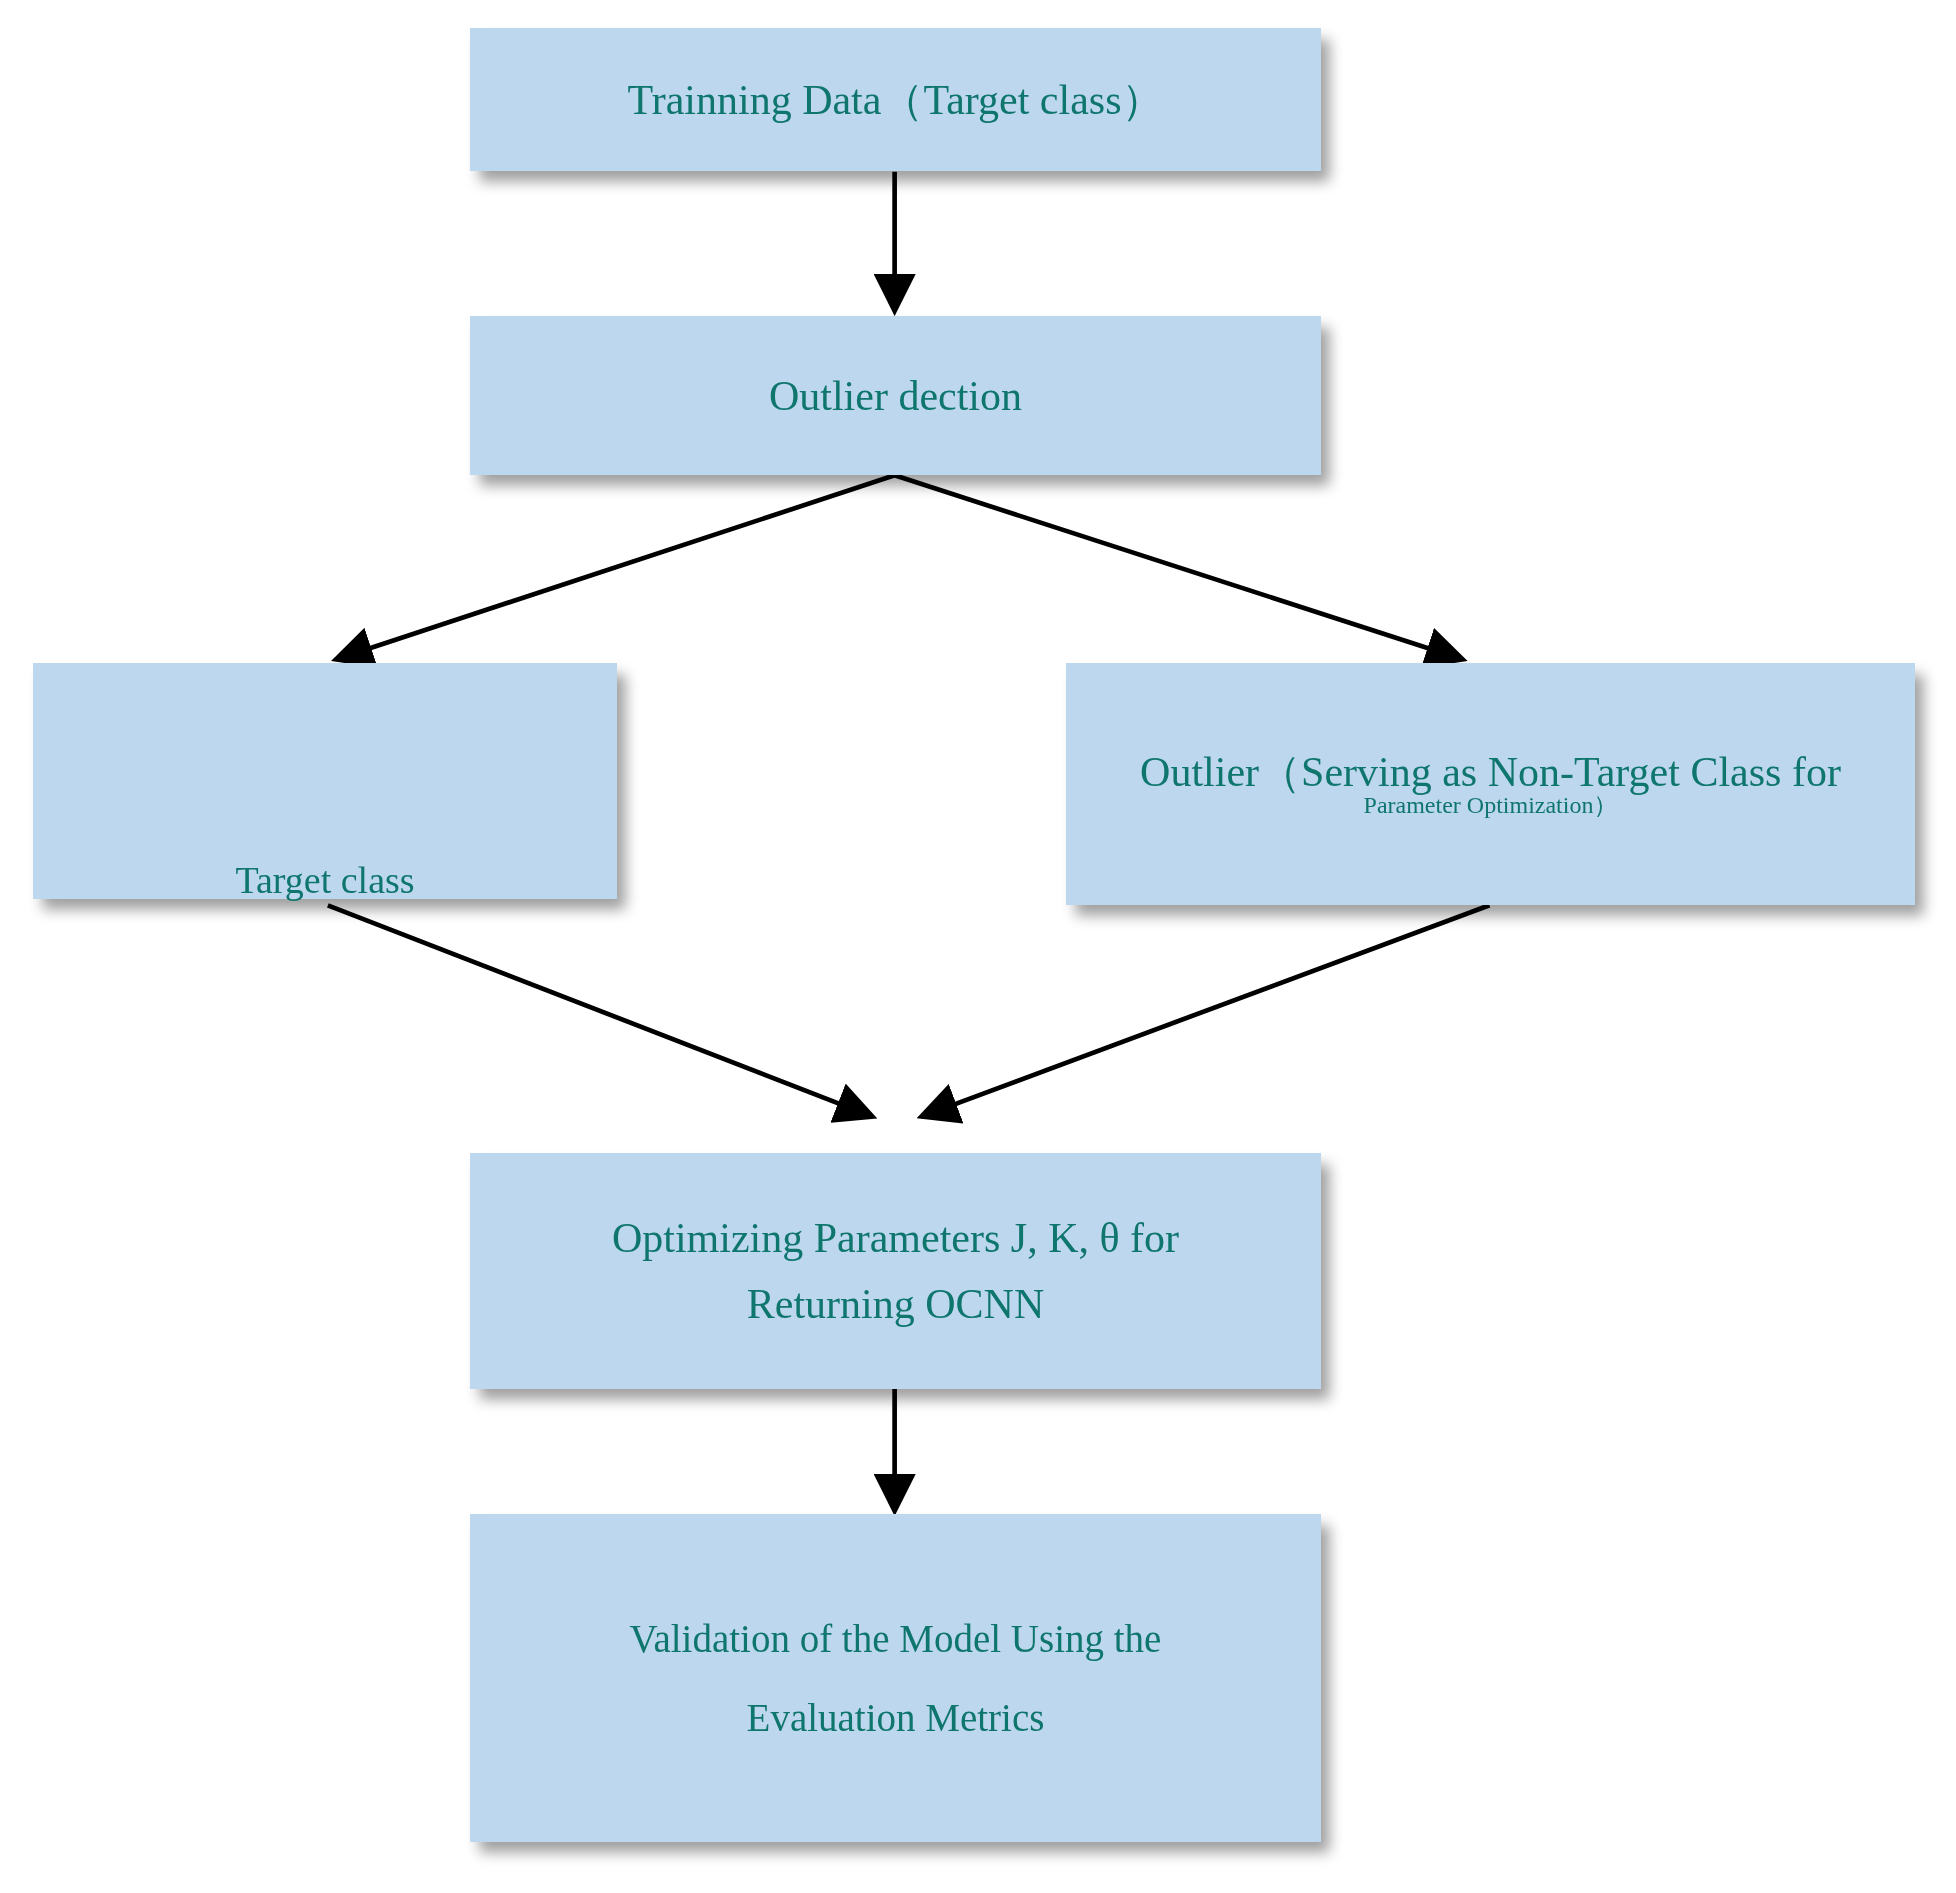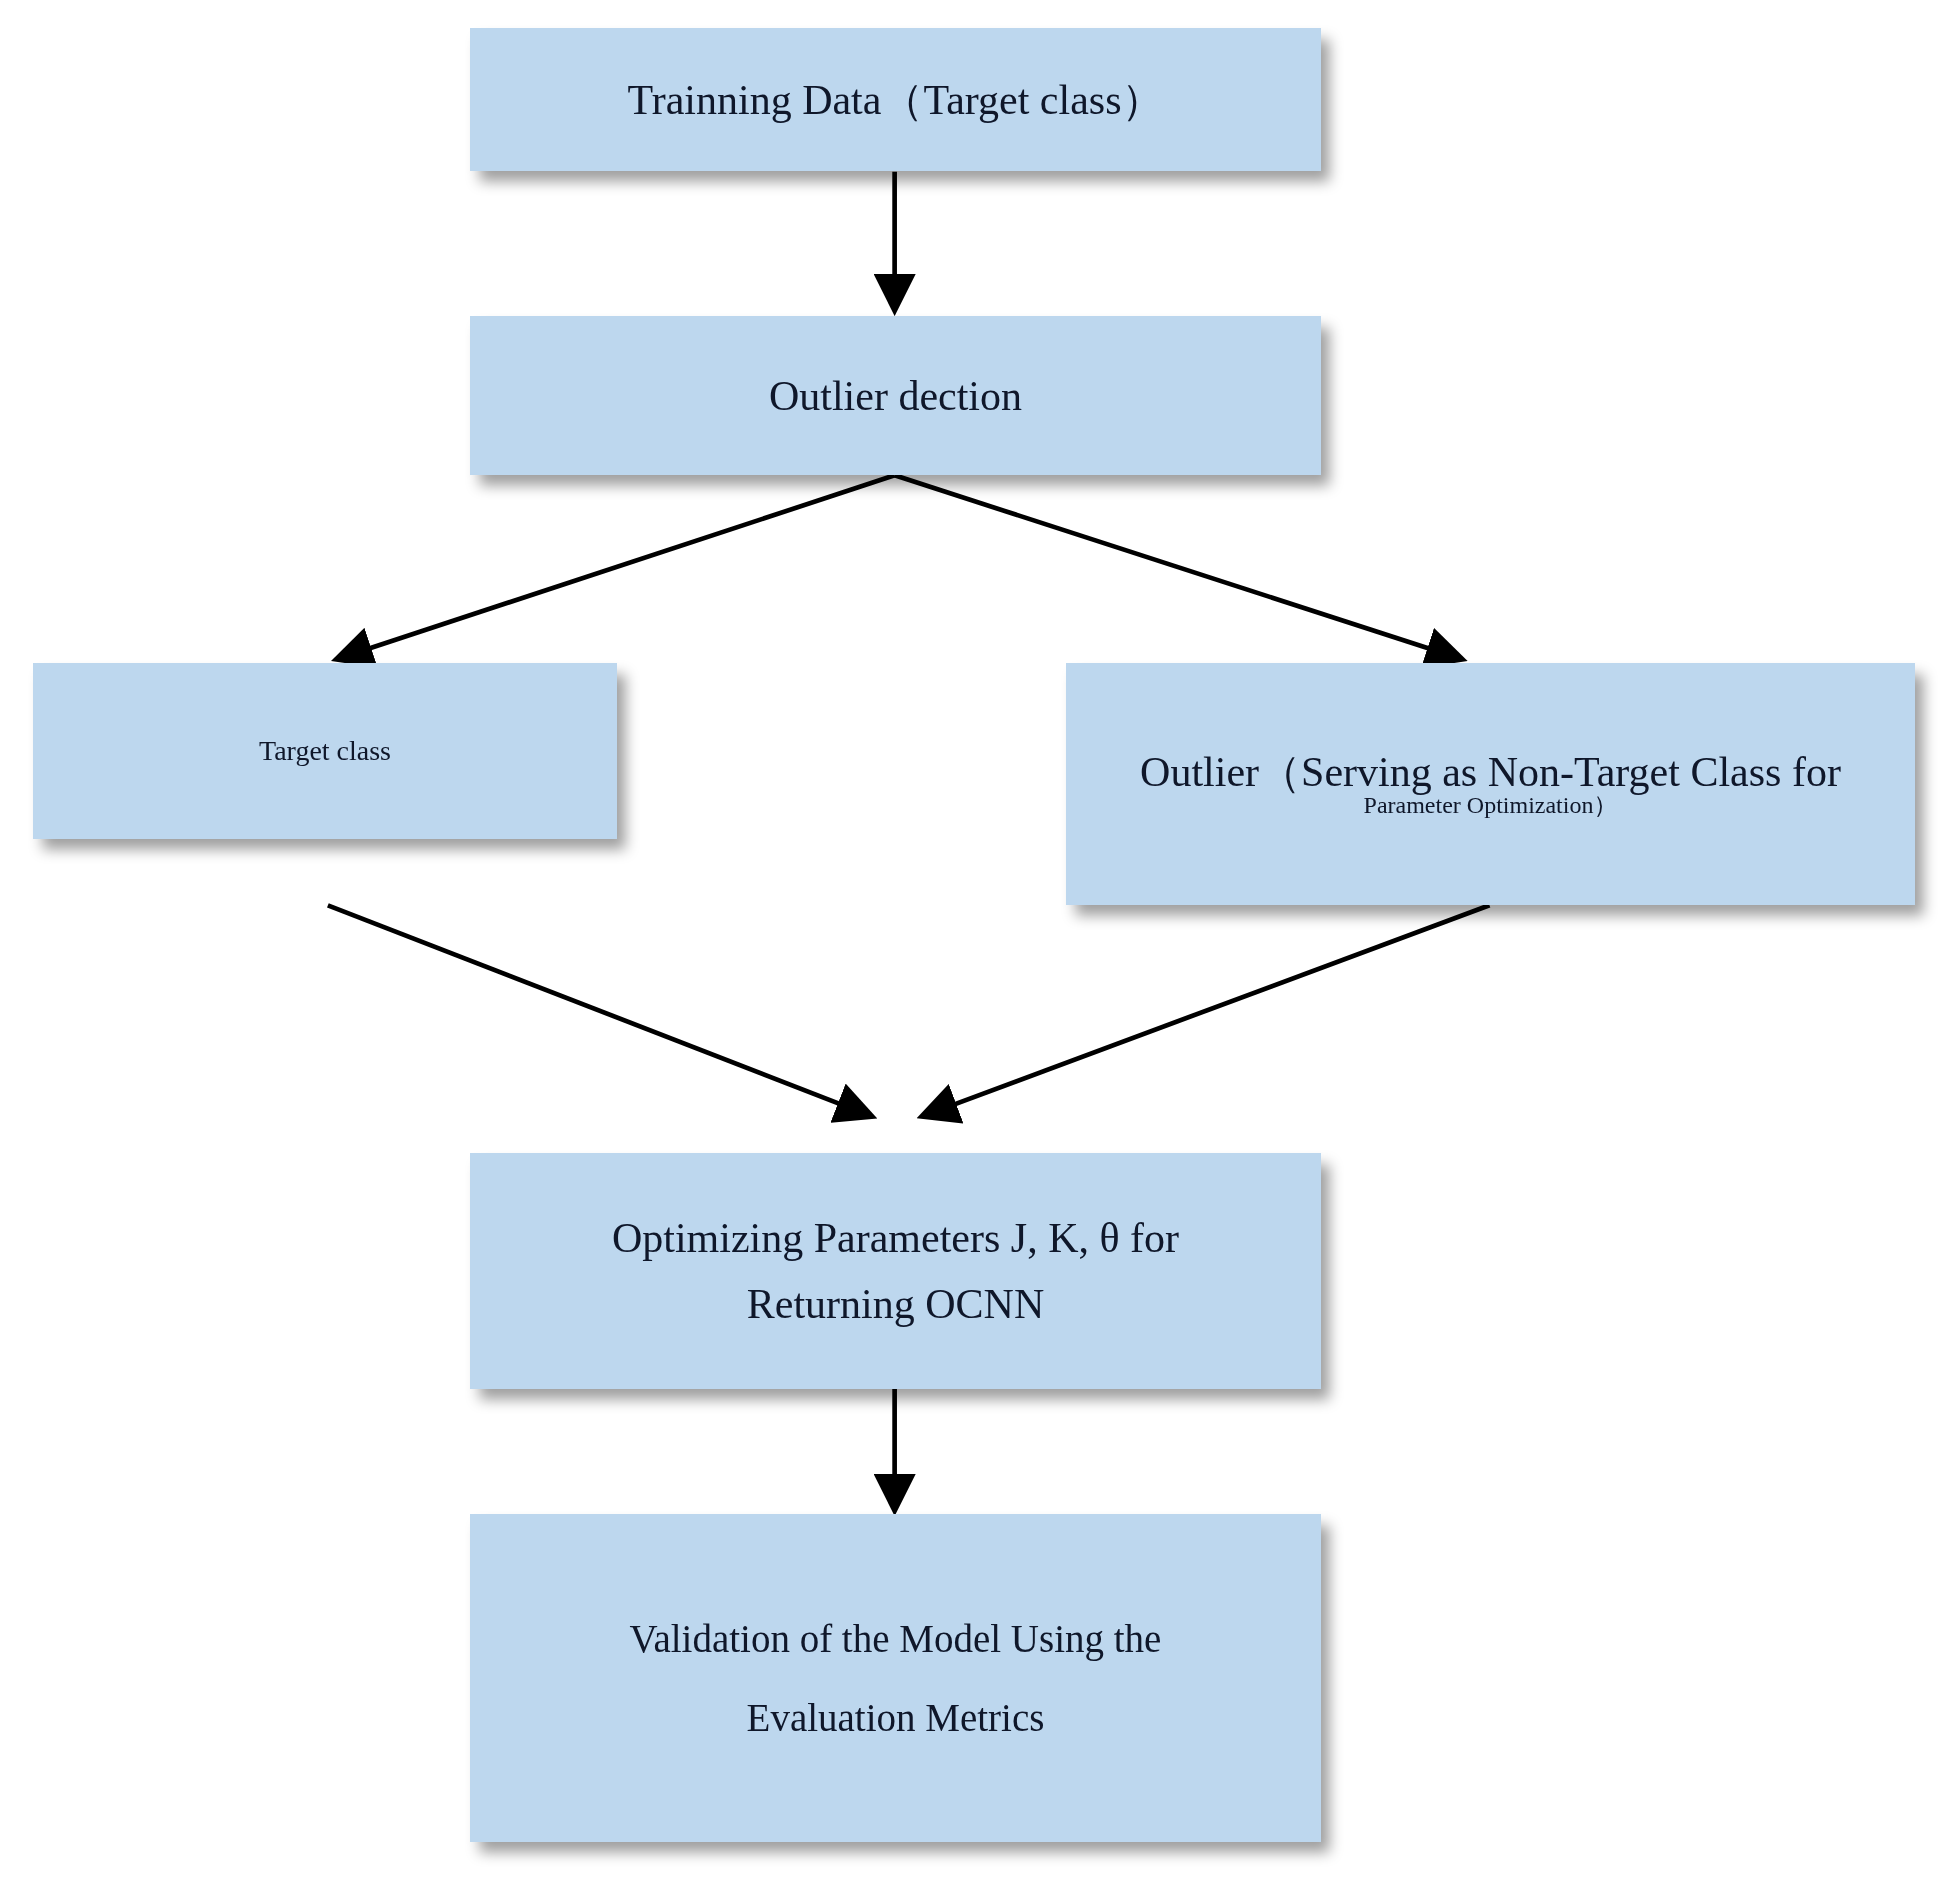--- a/index.html
+++ b/index.html
@@ -17,41 +17,42 @@
   }
   .node {
     position: absolute;
     background: #bdd7ee;
     box-shadow: 9.4px 11.2px 13px rgba(0,0,0,0.38);
     display: flex;
     flex-direction: column;
     align-items: center;
     justify-content: center;
     box-sizing: border-box;
-    color: #0f172a;
+    color: #0f766e;
     text-align: center;
     line-height: 1.0;
   }
   .node .line {
     display: block;
     white-space: nowrap;
   }
   
   #node-training {
     left: 470px; top: 28px; width: 851px; height: 143px;
     font-size: 42px;
   }
   #node-outlier-detection {
     left: 470px; top: 316px; width: 851px; height: 159px;
     font-size: 42px;
     text-align: center;
   }
   #node-target-class {
-    left: 33px; top: 663px; width: 584px; height: 176px;
-    font-size: 28px;
+    left: 33px; top: 663px; width: 584px; height: 236px;
+    font-size: 38px;
+    justify-content: flex-end;
   }
   #node-outlier {
     left: 1066px; top: 663px; width: 849px; height: 242px;
     font-size: 42px;
   }
   #node-outlier .line-main {
     font-size: 42px;
   }
   #node-outlier .line-small {
     font-size: 24px;

